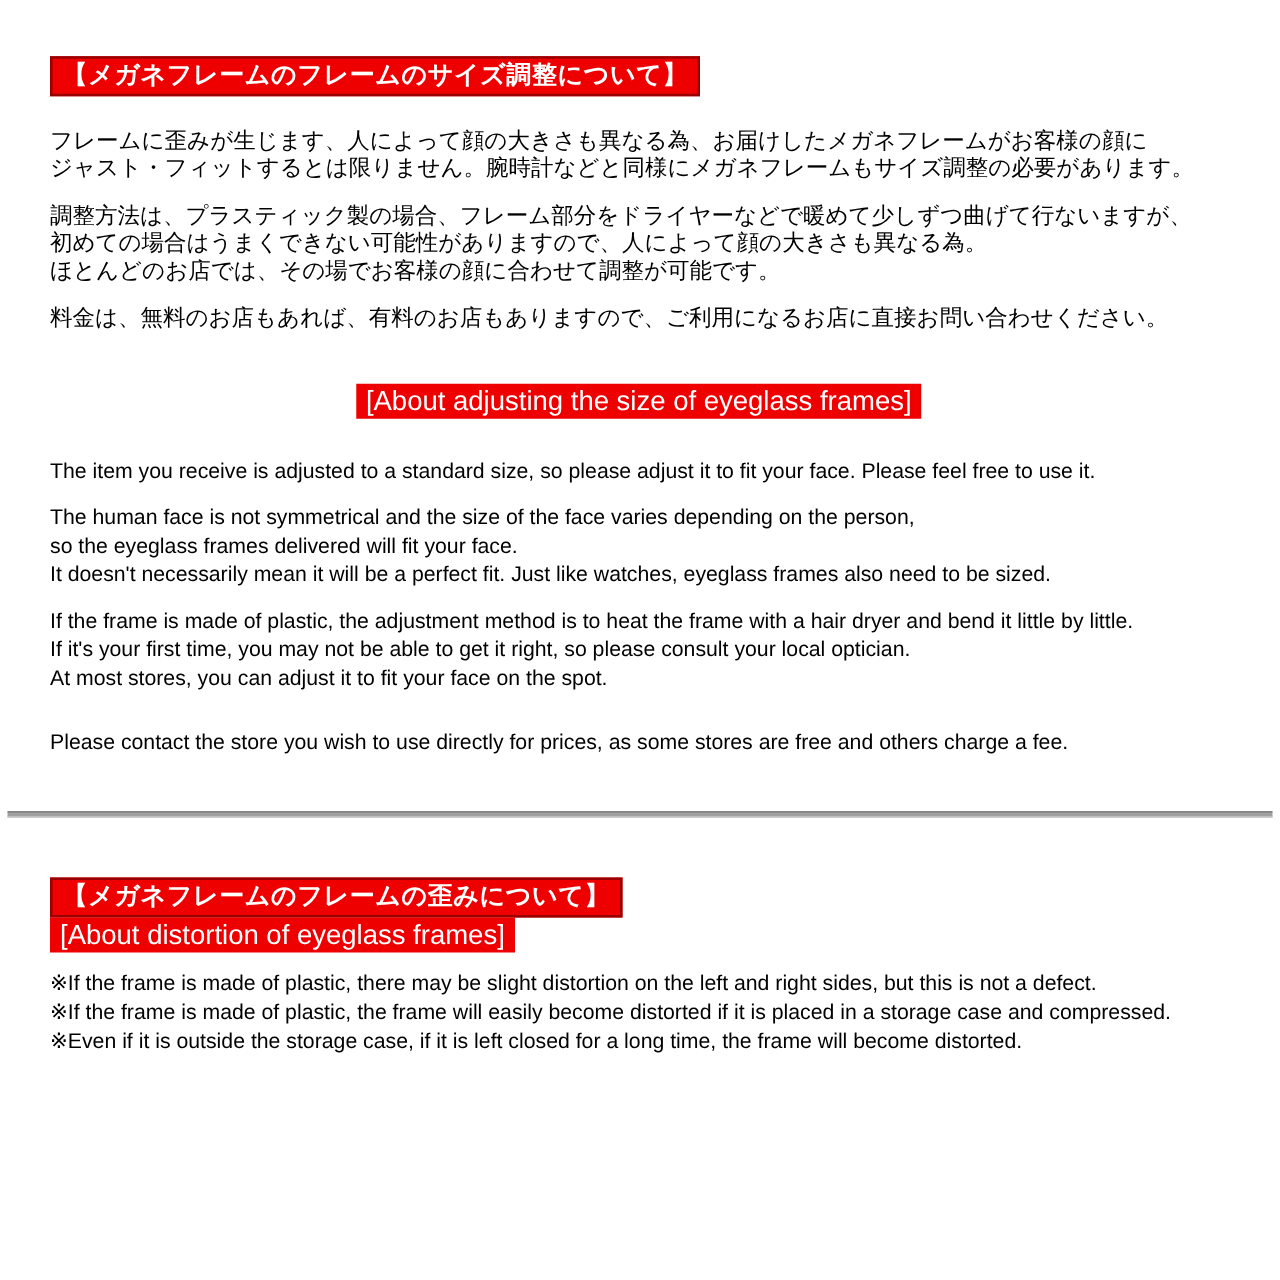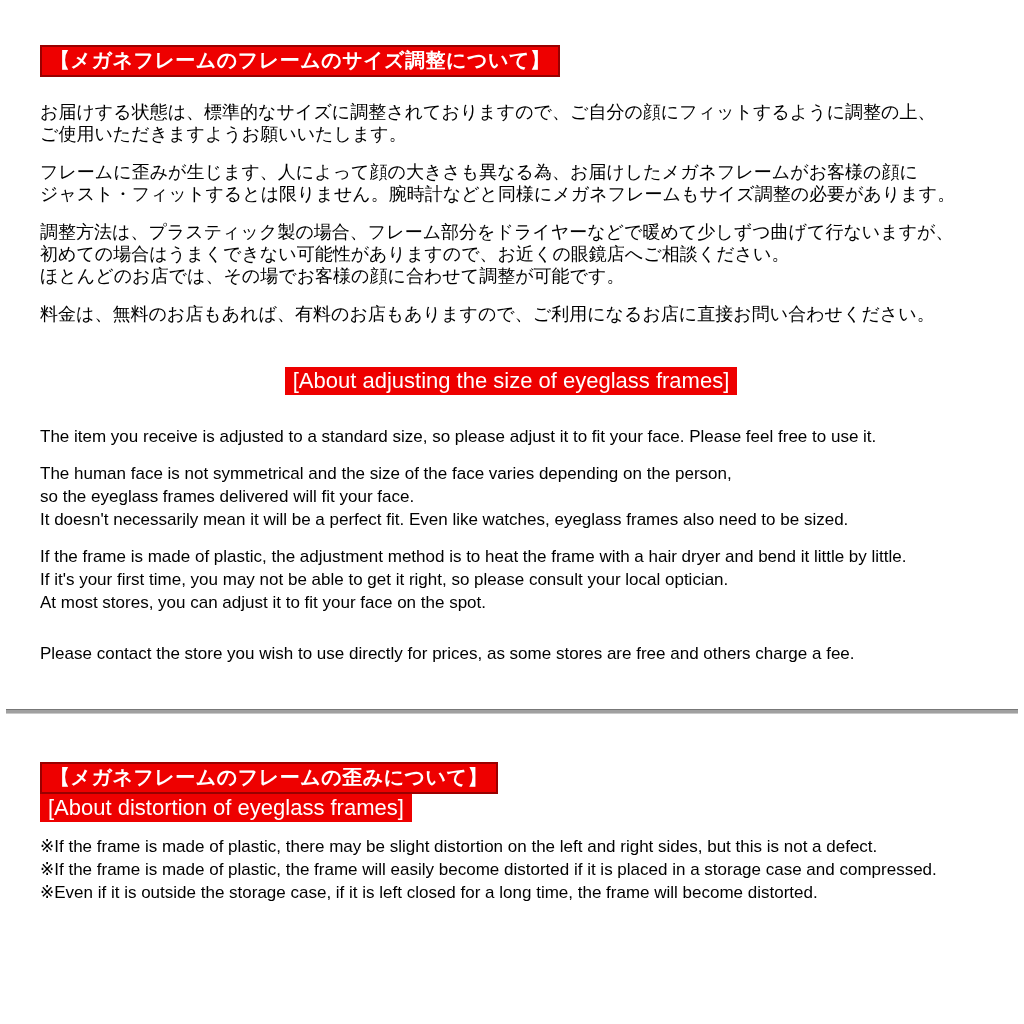--- a/index.html
+++ b/index.html
@@ -85,37 +85,35 @@
 <body>
 
 <div class="page">
   <div class="content">
 
     <section>
       <div class="heading-row h1-row">
         <span class="heading-jp">【メガネフレームのフレームのサイズ調整について】</span>
       </div>
 
-      <p class="p-jp">お届けする状態は、標準的なサイズに調整されておりますので、ご自分の顔にフィットするように調整の上、
-ご使用いただきますようお願いいたします。</p>
       <p class="p-jp">フレームに歪みが生じます、人によって顔の大きさも異なる為、お届けしたメガネフレームがお客様の顔に
 ジャスト・フィットするとは限りません。腕時計などと同様にメガネフレームもサイズ調整の必要があります。</p>
       <p class="p-jp">調整方法は、プラスティック製の場合、フレーム部分をドライヤーなどで暖めて少しずつ曲げて行ないますが、
-初めての場合はうまくできない可能性がありますので、お近くの眼鏡店へご相談ください。
+初めての場合はうまくできない可能性がありますので、人によって顔の大きさも異なる為。
 ほとんどのお店では、その場でお客様の顔に合わせて調整が可能です。</p>
       <p class="p-jp last">料金は、無料のお店もあれば、有料のお店もありますので、ご利用になるお店に直接お問い合わせください。</p>
 
       <div class="heading-row h2-row">
         <span class="heading-en">[About adjusting the size of eyeglass frames]</span>
       </div>
 
       <p class="p-en">The item you receive is adjusted to a standard size, so please adjust it to fit your face. Please feel free to use it.</p>
       <p class="p-en">The human face is not symmetrical and the size of the face varies depending on the person,
 so the eyeglass frames delivered will fit your face.
-It doesn't necessarily mean it will be a perfect fit. Even like watches, eyeglass frames also need to be sized.</p>
+It doesn't necessarily mean it will be a perfect fit. Just like watches, eyeglass frames also need to be sized.</p>
       <p class="p-en tight">If the frame is made of plastic, the adjustment method is to heat the frame with a hair dryer and bend it little by little.
 If it's your first time, you may not be able to get it right, so please consult your local optician.
 At most stores, you can adjust it to fit your face on the spot.</p>
       <p class="p-en last">Please contact the store you wish to use directly for prices, as some stores are free and others charge a fee.</p>
     </section>
 
   </div>
 
   <div class="divider"></div>
 

